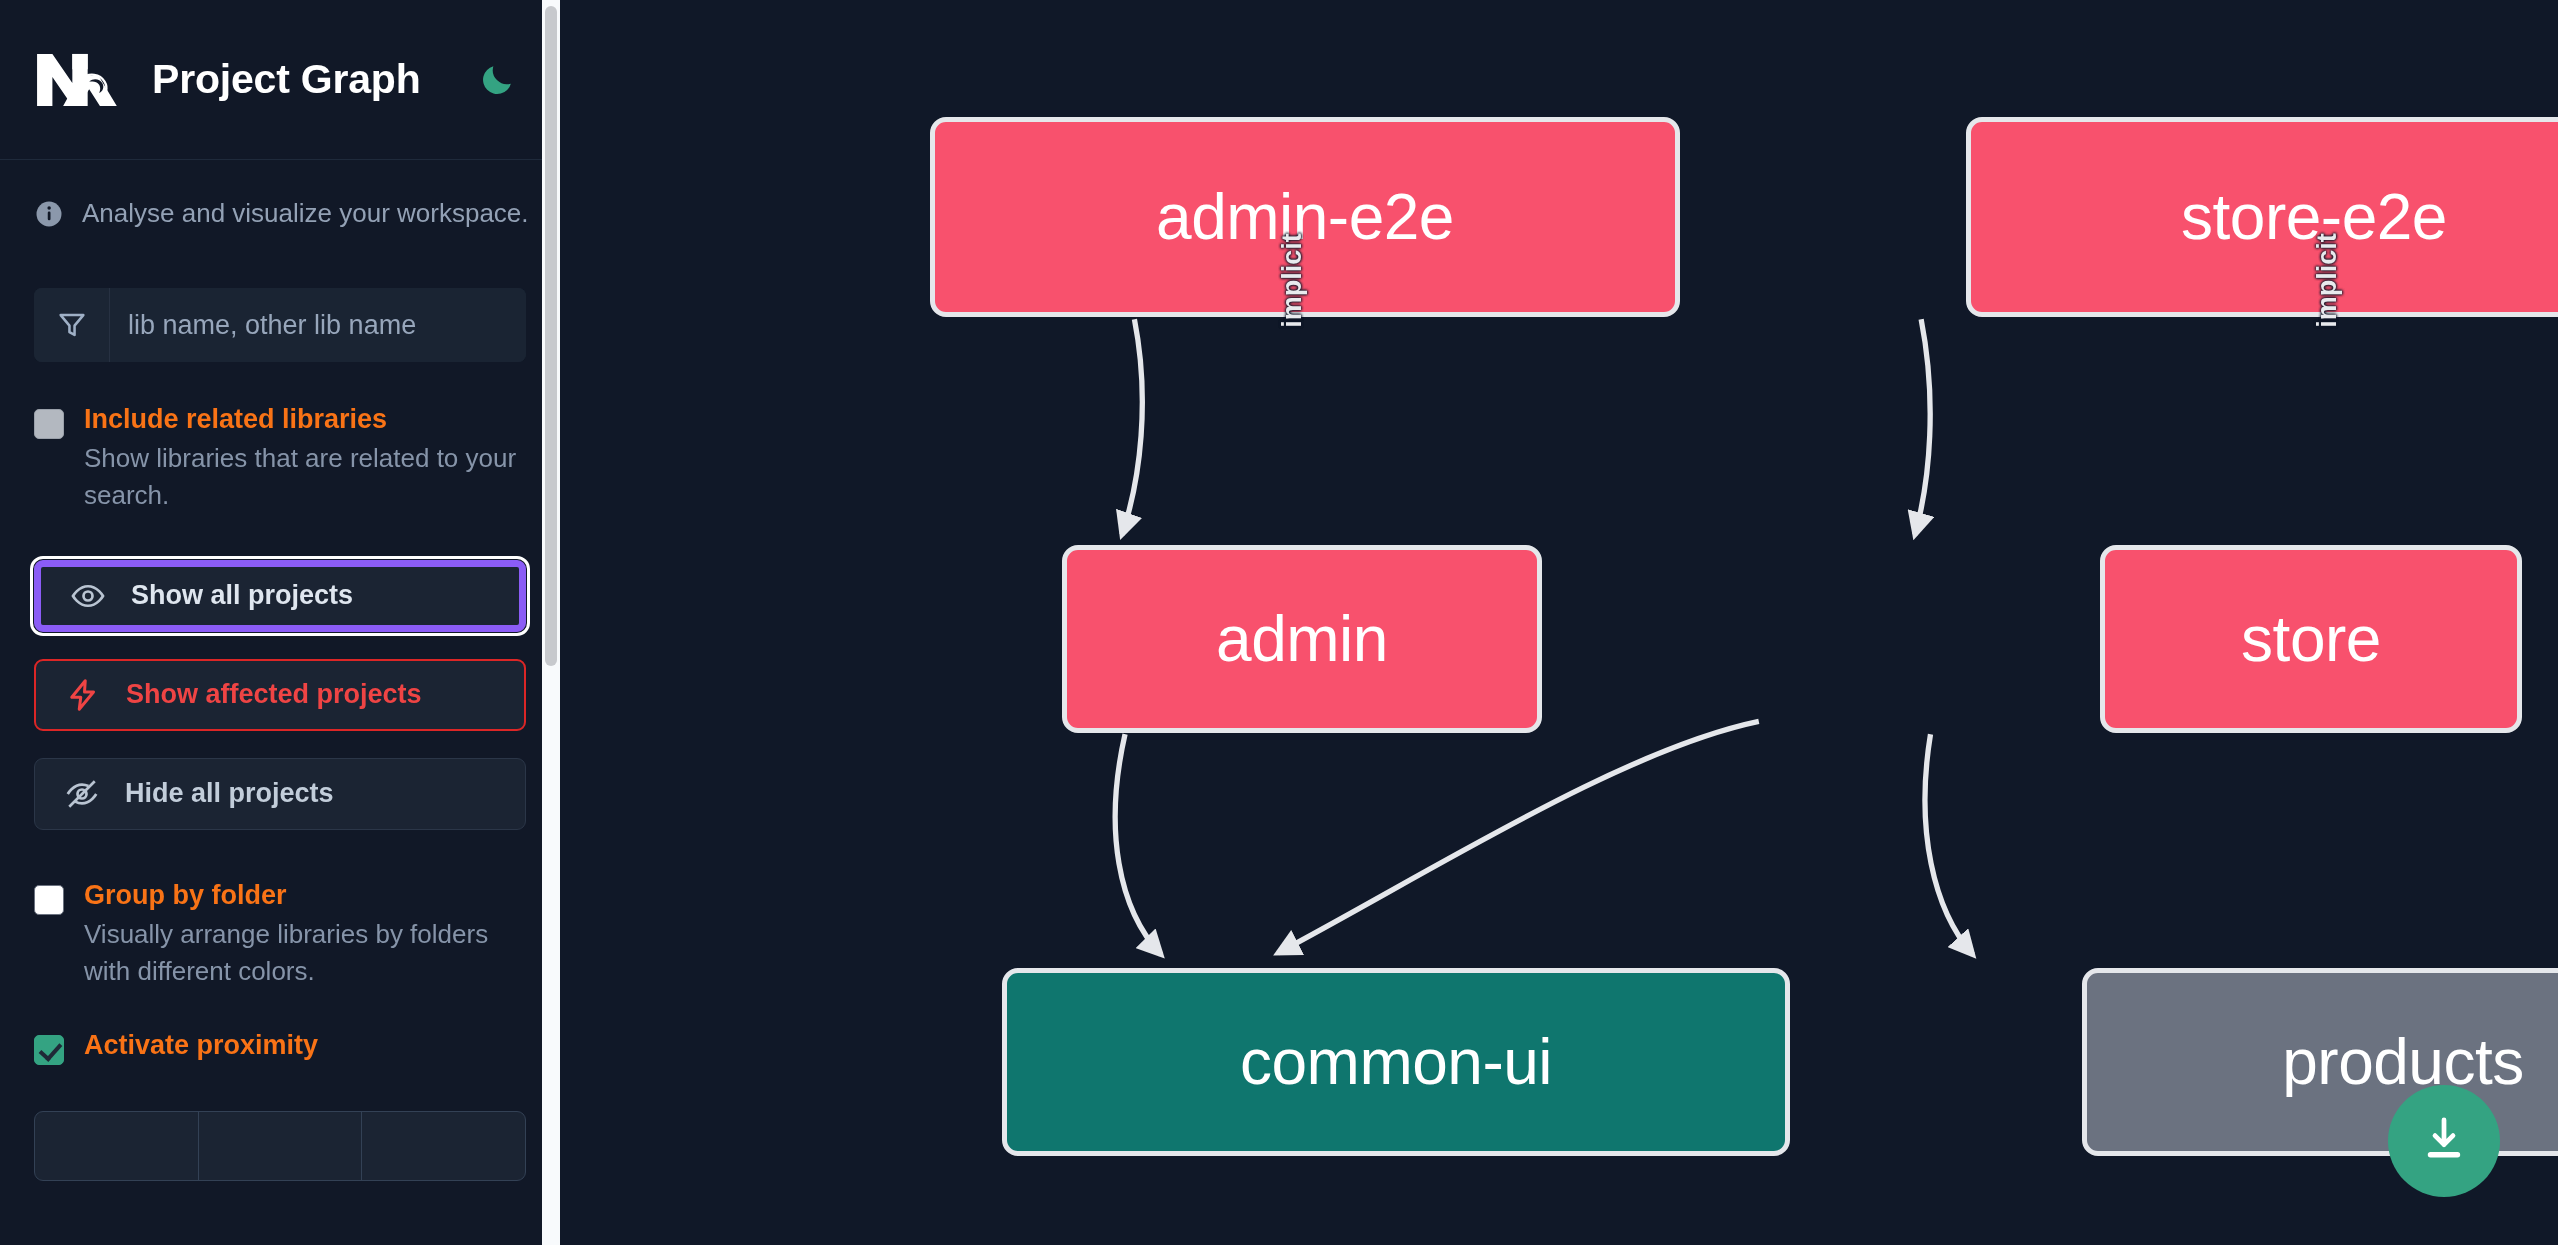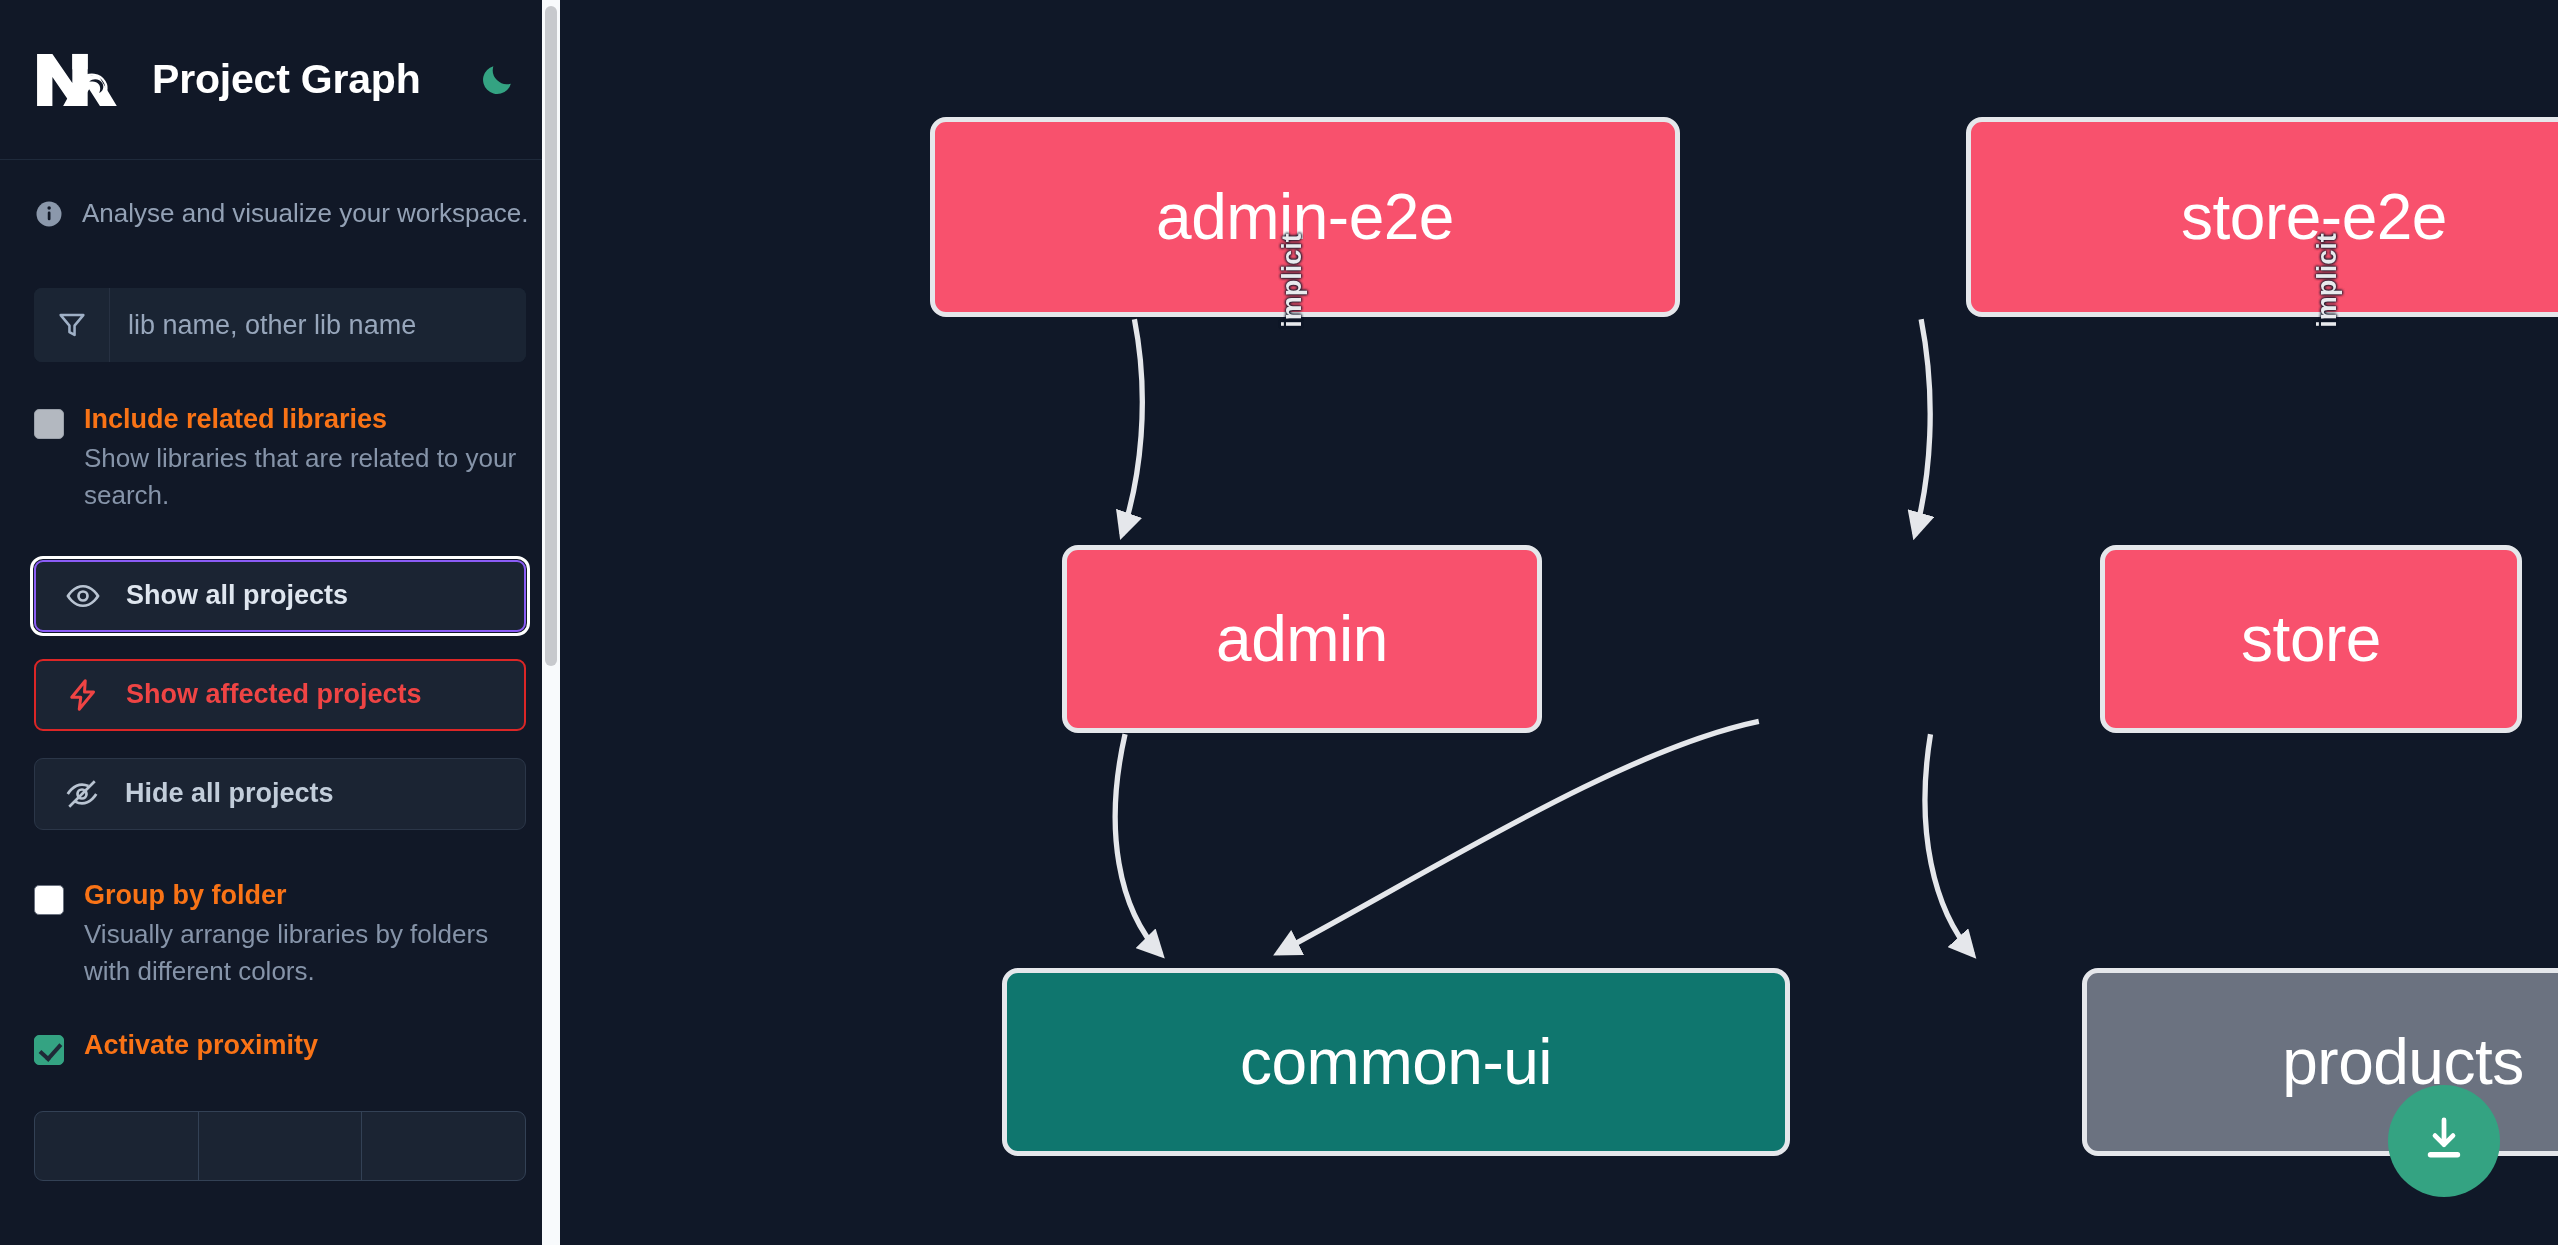--- a/index.html
+++ b/index.html
@@ -155,21 +155,21 @@
     display: flex;
     align-items: center;
     gap: 24px;
     padding: 0 28px;
     cursor: pointer;
     background: #1b2433;
     border: 1px solid #2b3648;
   }
   .btn-label { font-size: 27px; font-weight: bold; white-space: nowrap; }
   .btn.primary {
-    border: 2px solid #8b5cf6;
+    border: 7px solid #8b5cf6;
     outline: 3px solid #ffffff;
     outline-offset: 1px;
   }
   .btn.primary .btn-label { color: #dfe6ef; }
   .btn.danger { border: 2px solid #dc2626; }
   .btn.danger .btn-label { color: #ef4444; }
   .btn.neutral .btn-label { color: #c2cdda; }
   .btn-icon { width: 38px; height: 38px; flex: 0 0 38px; display:flex; align-items:center; justify-content:center;}
 
   .sb-partial {

